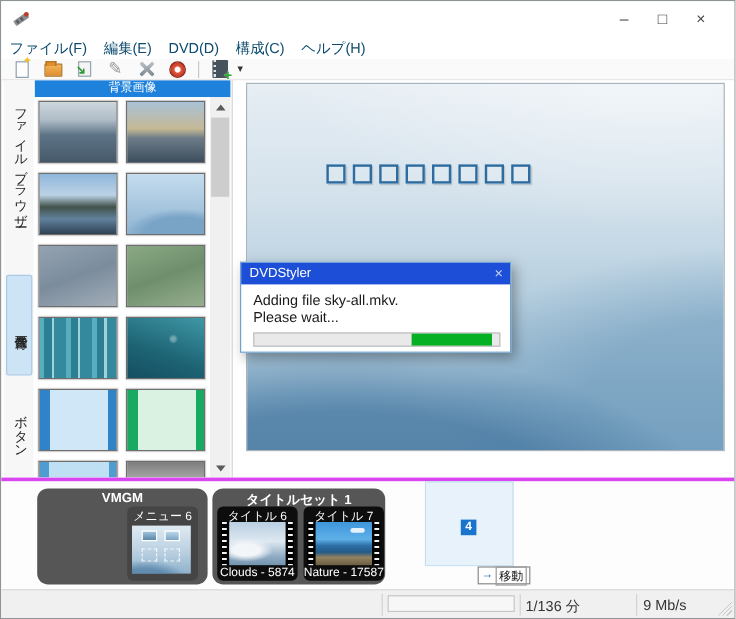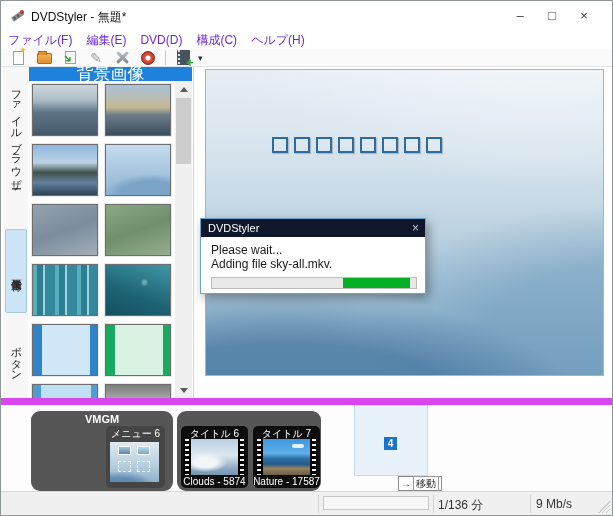--- a/index.html
+++ b/index.html
@@ -11,21 +11,21 @@
   
   .titlebar { position:absolute; left:0; top:0; width:100%; height:29px; background:#ffffff; }
   .titlebar .app-ico { position:absolute; left:9px; top:7px; width:15px; height:15px; }
   .titlebar .ttl { position:absolute; left:30px; top:8px; font-size:12px; color:#111; }
   .wbtn { position:absolute; top:0; width:32px; height:29px; text-align:center;
           line-height:29px; font-size:13px; color:#444; }
   .wbtn.min { right:76px; } .wbtn.max { right:44px; } .wbtn.cls { right:12px; }
 
   
   .menubar { position:absolute; left:0; top:29px; width:100%; height:19px; background:#ffffff; }
-  .menubar span { display:inline-block; padding:2px 7px 0 7px; font-size:12px; color:#6d28d9; }
+  .menubar span { display:inline-block; padding:2px 7px 0 7px; font-size:12px; color:#0c4a6e; }
 
   
   .toolbar { position:absolute; left:0; top:48px; width:100%; height:18px; background:#fafafa;
              border-bottom:1px solid #e3e3e3; display:flex; align-items:center; padding-left:4px; }
   .tbtn { width:26px; height:17px; display:flex; align-items:center; justify-content:center; position:relative; }
   .tsep { width:1px; height:14px; background:#c9c9c9; margin:0 4px; }
   .i-new { width:11px; height:14px; background:#fdfdfd; border:1px solid #8fa0ae; position:relative; }
   .i-new::after { content:"✦"; position:absolute; right:-4px; top:-7px; color:#f2bf2a; font-size:9px; }
   .i-open { width:15px; height:11px; background:linear-gradient(#f2b45a,#df8f2d); border:1px solid #b06f1e;
             border-radius:1px; position:relative; margin-top:2px; }
@@ -53,21 +53,21 @@
   .tabstrip { position:absolute; left:2px; top:66px; width:25px; height:331px; background:#f7f7f7; }
   .vtab { position:absolute; left:2px; width:22px; writing-mode:vertical-rl; text-orientation:mixed;
           font-size:11px; color:#222; display:flex; align-items:center; justify-content:center;
           border-radius:2px; }
   .vtab.sel { background:#cde3f6; border:1px solid #a9c9e4; }
   .tab-ico { position:absolute; left:6px; top:208px; width:14px; height:12px;
         background:linear-gradient(#fbe9b8,#f0c878); border:1px solid #cfa24a; border-radius:1px; }
 
   
   .panel-header { position:absolute; left:28px; top:66px; width:163px; height:14px; background:#1e82dd;
-        color:#fff; font-size:17px; text-align:center; line-height:14px; }
+        color:#fff; font-size:10px; text-align:center; line-height:14px; }
   .thumbwrap { position:absolute; left:28px; top:80px; width:146px; height:317px; background:#ffffff;
         overflow:hidden; }
   .tgrid { display:grid; grid-template-columns:66px 66px; grid-auto-rows:52px; gap:8px 7px;
         padding:3px 0 0 3px; }
   .thumb { border:1px solid #6e6e6e; box-shadow:0 0 0 1px #e9e9e9; }
   .th-0 { background:linear-gradient(180deg,#cdd6dd 0%,#aebcc6 30%,#5d7486 55%,#46596a 100%); }
   .th-1 { background:linear-gradient(180deg,#a9c2d8 0%,#c5b894 45%,#6d7c88 60%,#3c4e5e 100%); }
   .th-2 { background:linear-gradient(180deg,#8fb6dc 0%,#bcd3e6 35%,#41524a 55%,#61819c 75%,#2e4254 100%); }
   .th-3 { background:radial-gradient(ellipse 120% 70% at 70% 100%, #7aa4c6 0 40%, transparent 60%),
                  linear-gradient(180deg,#c4dcee,#8fb4d2); }
@@ -100,31 +100,31 @@
         radial-gradient(ellipse 140% 90% at 85% -10%, rgba(255,255,255,.55) 0%, rgba(255,255,255,0) 55%),
         linear-gradient(180deg,#e7eef4 0%,#d4e2ec 30%,#b4cdde 60%,#93b6ce 85%,#85abc6 100%);
   }
   .sqrow { position:absolute; left:66px; top:67px; display:flex; gap:6px; }
   .sq { width:16px; height:16px; border:2px solid #2e6ca0; background:rgba(255,255,255,.12);
         box-shadow:1px 1px 1px rgba(0,0,0,.18); }
 
   
   .dialog { position:absolute; left:199px; top:217px; width:226px; height:76px; background:#ffffff;
         border:1px solid #6fa3cf; box-shadow:3px 4px 10px rgba(0,0,0,.35); }
-  .dlg-title { position:absolute; left:0; top:0; width:100%; height:18px; background:#0f172a;
+  .dlg-title { position:absolute; left:0; top:0; width:100%; height:18px; background:#1d4ed8;
         color:#fff; font-size:11px; line-height:18px; padding-left:7px; }
   .dlg-x { position:absolute; right:6px; top:0; color:rgba(255,255,255,.75); font-size:12px; line-height:18px; }
   .dlg-msg { position:absolute; left:10px; top:24px; font-size:12px; color:#1a1a1a; line-height:14px; }
   .dlg-track { position:absolute; left:10px; top:58px; width:206px; height:12px; background:#e9e9e9;
         border:1px solid #bcbcbc; }
   .dlg-fill { position:absolute; top:0; height:100%; background:#06b025; }
 
   
   .bottom { position:absolute; left:0; top:397px; width:100%; height:93px; background:#fdfdfd;
-        border-top:7px solid #d946ef; }
+        border-top:3px solid #d946ef; }
   .group { position:absolute; top:6px; height:80px; background:#565656; border-radius:9px; }
   .group .glabel { display:block; text-align:center; color:#fff; font-size:11px; font-weight:bold; padding-top:2px; }
   .g-vmgm { left:30px; width:142px; }
   .g-tset { left:176px; width:144px; }
   .item { position:absolute; top:15px; width:59px; height:62px; background:#454545; border-radius:5px; }
   .item .ilabel { display:block; text-align:center; color:#fff; font-size:10px; padding-top:1px; }
   .item.black { background:#0d0d0d; width:67px; }
   .mthumb { position:absolute; left:4px; top:16px; width:49px; height:40px;
         background:
           radial-gradient(ellipse 130% 80% at 20% 120%, rgba(47,100,146,.5) 38%, transparent 60%),
@@ -174,21 +174,20 @@
 
 <div id="window">
 
   <div class="titlebar">
     <svg class="app-ico" viewBox="0 0 15 15">
       <rect x="1" y="6" width="13" height="5" rx="1" fill="#8a8f93" transform="rotate(-35 7 8)"></rect>
       <rect x="3" y="7" width="2" height="3" fill="#565b5f" transform="rotate(-35 7 8)"></rect>
       <rect x="7" y="7" width="2" height="3" fill="#565b5f" transform="rotate(-35 7 8)"></rect>
       <circle cx="12" cy="4" r="2" fill="#c0392b"></circle>
     </svg>
-    <span class="ttl">DVDStyler - 無題*</span>
     <div class="wbtn min">–</div>
     <div class="wbtn max">□</div>
     <div class="wbtn cls">×</div>
   </div>
 
   <div class="menubar" id="menubar"><span>ファイル(F)</span><span>編集(E)</span><span>DVD(D)</span><span>構成(C)</span><span>ヘルプ(H)</span></div>
 
   <div class="toolbar" id="toolbar">
       <div class="tbtn">
         <span class="i-new"></span>
@@ -258,22 +257,22 @@
           <span class="sq"></span>
           <span class="sq"></span>
         </div>
     </div>
   </div>
 
   <div class="dialog">
     <div class="dlg-title">DVDStyler</div>
     <div class="dlg-x">×</div>
     <div class="dlg-msg">
+      <div>Adding file sky-all.mkv.</div>
       <div>Please wait...</div>
-      <div>Adding file sky-all.mkv.</div>
     </div>
     <div class="dlg-track">
       <div class="dlg-fill" id="dlgfill" style="left: 64%; width: 33%; background: rgb(6, 176, 37);"></div>
     </div>
   </div>
 
   <div class="bottom">
     <div class="group g-vmgm">
       <span class="glabel">VMGM</span>
       <div class="item" style="left:75px;">
@@ -281,20 +280,21 @@
         <div class="mthumb">
           <div class="m2a"></div>
             <div class="m2b"></div>
             <div class="m2c"></div>
             <div class="m2d"></div>
         </div>
       </div>
     </div>
 
     <div class="group g-tset">
+      <span class="glabel">タイトルセット 1</span>
       <div class="item black" style="left:4px;">
         <span class="ilabel">タイトル 6</span>
         <div class="film">
             <div class="fimg clouds"></div>
           </div>
         <span class="fcap">Clouds - 5874</span>
       </div>
       <div class="item black" style="left:76px;">
         <span class="ilabel">タイトル 7</span>
         <div class="film">

